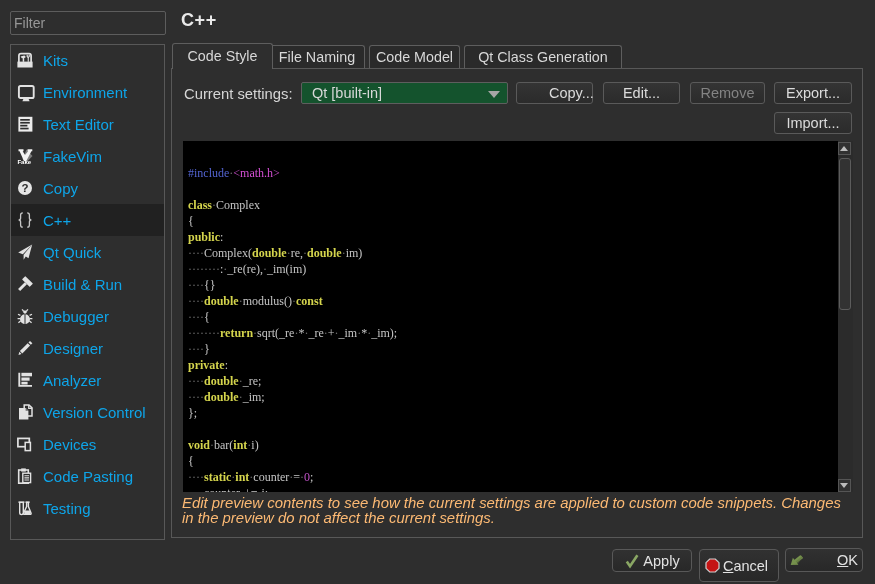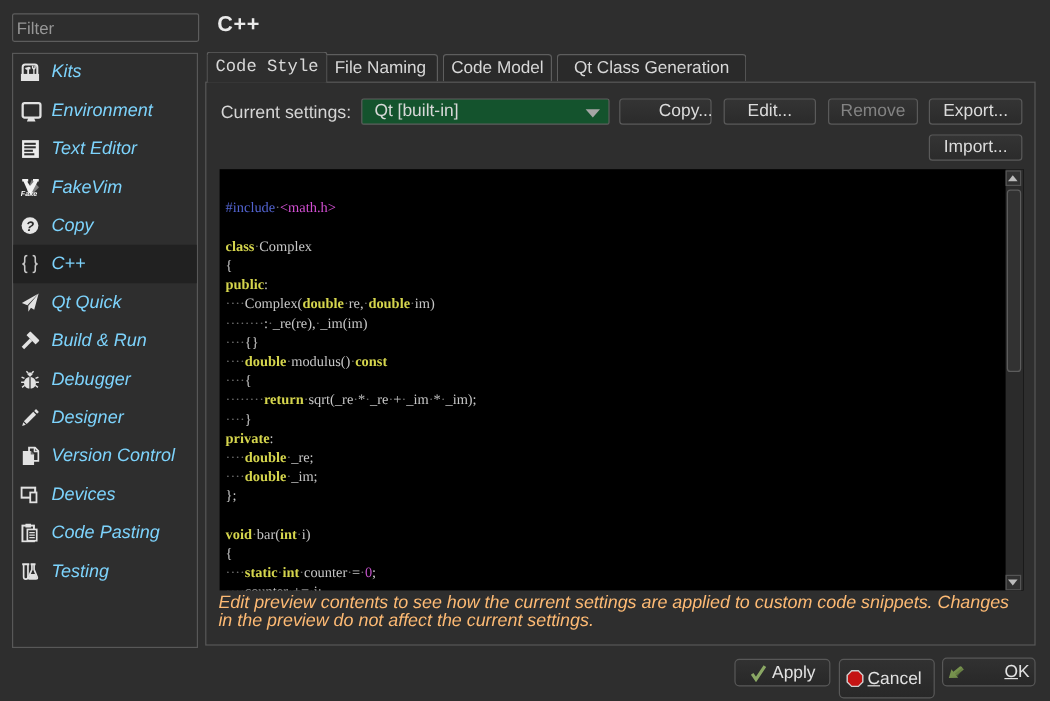--- a/index.html
+++ b/index.html
@@ -1,27 +1,27 @@
 <!DOCTYPE html>
 <html><head>
 <meta charset="utf-8">
 <style>
 html,body{margin:0;padding:0;}
 body{width:875px;height:584px;background:#2e2e2e;font-family:"Liberation Sans",sans-serif;position:relative;overflow:hidden;}
 .abs{position:absolute;}
 #filter{left:10px;top:11px;width:156px;height:24px;border:1px solid #5d5d5d;border-radius:2px;background:#2e2e2e;box-sizing:border-box;color:#979797;font-size:14px;line-height:23px;padding-left:3px;}
 #list{left:10px;top:44px;width:155px;height:496px;border:1px solid #585858;box-sizing:border-box;background:#2e2e2e;}
-.item{height:32px;position:relative;color:#7dd3fc;font-size:15px;font-style:italic;}
+.item{height:32px;position:relative;color:#0ea5e9;font-size:15px;}
 #list .item:first-child{margin-top:-1px;}
 .item.sel{background:#212121;}
 .item .lbl{position:absolute;left:32px;top:50%;transform:translateY(-50%);white-space:nowrap;}
 .item svg{position:absolute;left:6px;top:8px;}
 #title{left:181px;top:10px;font-size:18px;font-weight:bold;color:#eaeaea;letter-spacing:0.6px;}
 .tab{position:absolute;box-sizing:border-box;border:1px solid #5e5e5e;border-bottom:none;border-radius:3px 3px 0 0;font-size:14.3px;color:#d8d8d8;text-align:center;}
-#tab1{left:172px;top:43px;width:101px;height:26px;background:#2e2e2e;z-index:3;line-height:25px;font-family:Liberation Mono, monospace;}
+#tab1{left:172px;top:43px;width:101px;height:26px;background:#2e2e2e;z-index:3;line-height:25px;}
 #tab2{left:269px;top:45px;width:96px;height:23px;background:#2a2a2a;line-height:23px;}
 #tab3{left:369px;top:45px;width:91px;height:23px;background:#2a2a2a;line-height:23px;}
 #tab4{left:464px;top:45px;width:158px;height:23px;background:#2a2a2a;line-height:23px;}
 #pane{left:171px;top:68px;width:692px;height:470px;border:1px solid #585858;box-sizing:border-box;background:#2e2e2e;z-index:1;}
 #cslabel{left:184px;top:86px;font-size:14.8px;color:#d6d6d6;z-index:2;}
 #combo{left:301px;top:82px;width:207px;height:22px;box-sizing:border-box;border:1px solid #5e5e5e;border-radius:2px;background:#14532d;color:#d8d8d8;font-size:14.5px;line-height:20px;padding-left:10px;z-index:2;}
 #combo .arr{position:absolute;right:7px;top:8px;width:0;height:0;border-left:6.5px solid transparent;border-right:6.5px solid transparent;border-top:7px solid #a6a6a6;}
 .btn{position:absolute;box-sizing:border-box;border:1px solid #5a5a5a;border-radius:3px;background:linear-gradient(#343434,#2b2b2b);color:#dcdcdc;font-size:14.5px;text-align:center;z-index:2;}
 .rowbtn{top:82px;height:22px;line-height:20px;}
 #bCopy{left:516px;width:77px;padding-left:32px;}
@@ -131,20 +131,29 @@
   <div class="item">
       <svg width="16" height="16" viewBox="0 0 16 16">
         <path d="M2.9 11L10.7 3.2l2.4 2.4-7.8 7.8z" fill="#e2e2e2"></path>
         <path d="M2.4 11.8l2.1 2.1-3 1z" fill="#e2e2e2"></path>
         <path d="M11.5 2.4l1.5-1.5 2.4 2.4-1.5 1.5z" fill="#e2e2e2"></path>
       </svg>
       <span class="lbl">Designer</span>
     </div>
   <div class="item">
       <svg width="16" height="16" viewBox="0 0 16 16">
+        <path d="M2.3 0.8V13.9H15" fill="none" stroke="#e2e2e2" stroke-width="1.9"></path>
+        <rect x="4.4" y="0.8" width="10.6" height="3.5" fill="#e2e2e2"></rect>
+        <rect x="4.4" y="5.5" width="8.2" height="3.2" fill="#e2e2e2"></rect>
+        <rect x="4.4" y="9.8" width="6.2" height="2.7" fill="#e2e2e2"></rect>
+      </svg>
+      <span class="lbl">Analyzer</span>
+    </div>
+  <div class="item">
+      <svg width="16" height="16" viewBox="0 0 16 16">
         <path d="M7.2 0.9H12l3 3v8.2H7.2z" fill="none" stroke="#e2e2e2" stroke-width="1.5"></path>
         <path d="M11.7 0.9v3.4h3.4" fill="none" stroke="#e2e2e2" stroke-width="1.2"></path>
         <path d="M2 3.9h6.6l2.8 2.8v8.7H2z" fill="#e2e2e2"></path>
         <path d="M8.6 3.9v2.8h2.8z" fill="#6a6a6a"></path>
       </svg>
       <span class="lbl">Version Control</span>
     </div>
   <div class="item">
       <svg width="16" height="16" viewBox="0 0 16 16">
         <rect x="0.9" y="2.4" width="11.4" height="8.3" fill="none" stroke="#e2e2e2" stroke-width="1.7"></rect>

